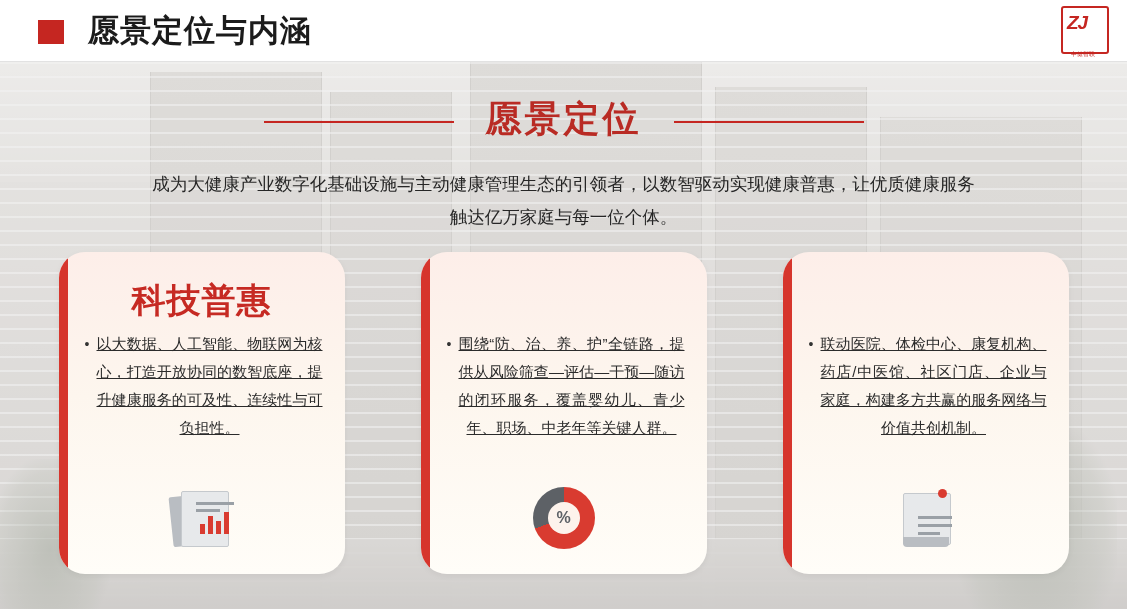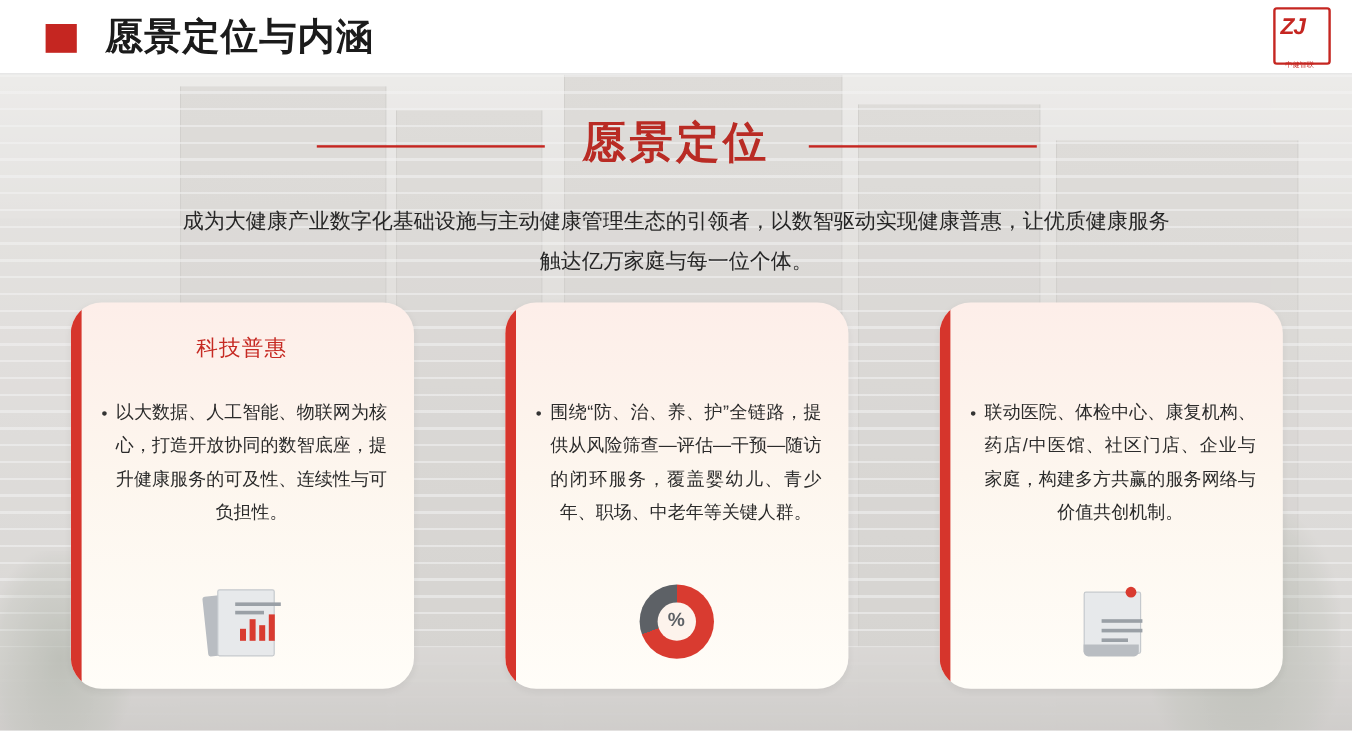--- a/index.html
+++ b/index.html
@@ -203,22 +203,22 @@
     height: 322px;
     background: #d6352c;
     border-top-left-radius: 26px;
     border-bottom-left-radius: 26px;
   }
   .card-title {
     position: absolute;
     left: 0; top: 26px;
     width: 286px;
     text-align: center;
-    font-size: 18px;
-    font-weight: normal;
+    font-size: 34px;
+    font-weight: bold;
     color: #c62a23;
     letter-spacing: 1px;
   }
   .card-body {
     position: absolute;
     left: 26px;
     top: 78px;
     width: 238px;
     display: flex;
   }
@@ -228,20 +228,21 @@
     line-height: 28px;
     color: #333;
   }
   .card-text {
     flex: 1;
     font-size: 15px;
     line-height: 28px;
     color: #2b2b2b;
     text-align: justify;
     text-align-last: center;
+    text-decoration: underline;
   }
   .card-icon {
     position: absolute;
     left: 0;
     bottom: 18px;
     width: 286px;
     height: 76px;
     display: flex;
     align-items: center;
     justify-content: center;

